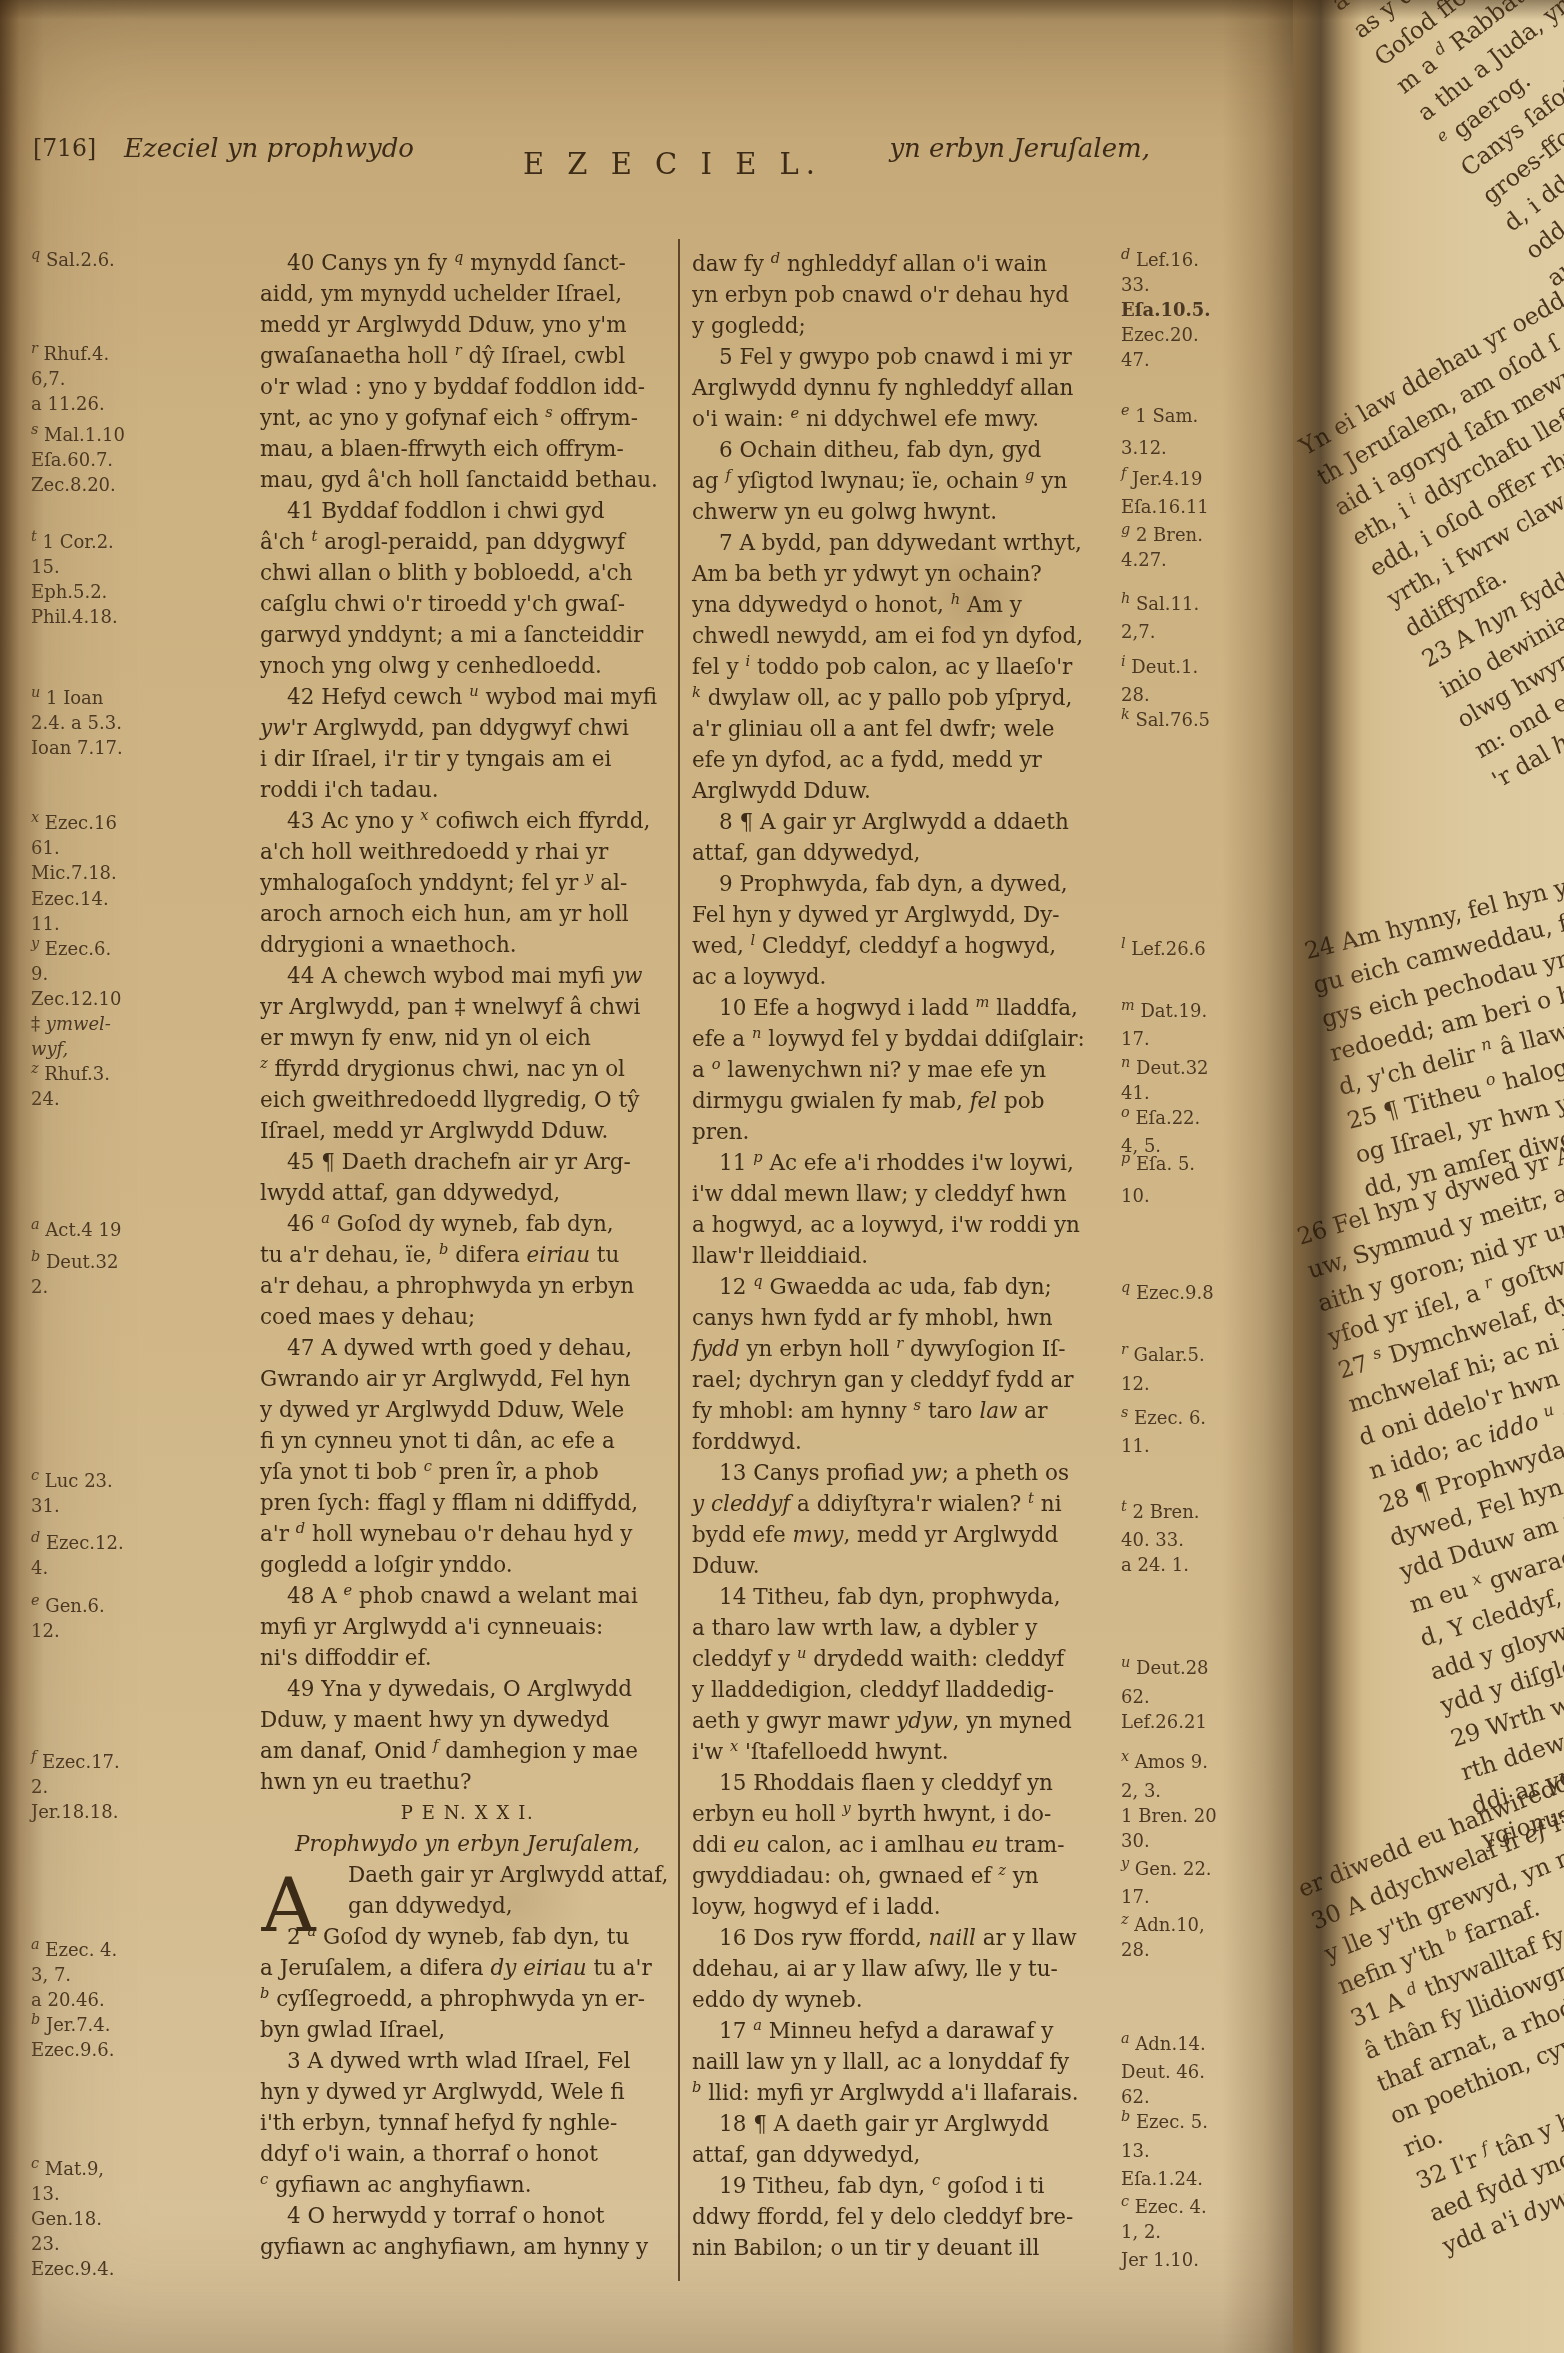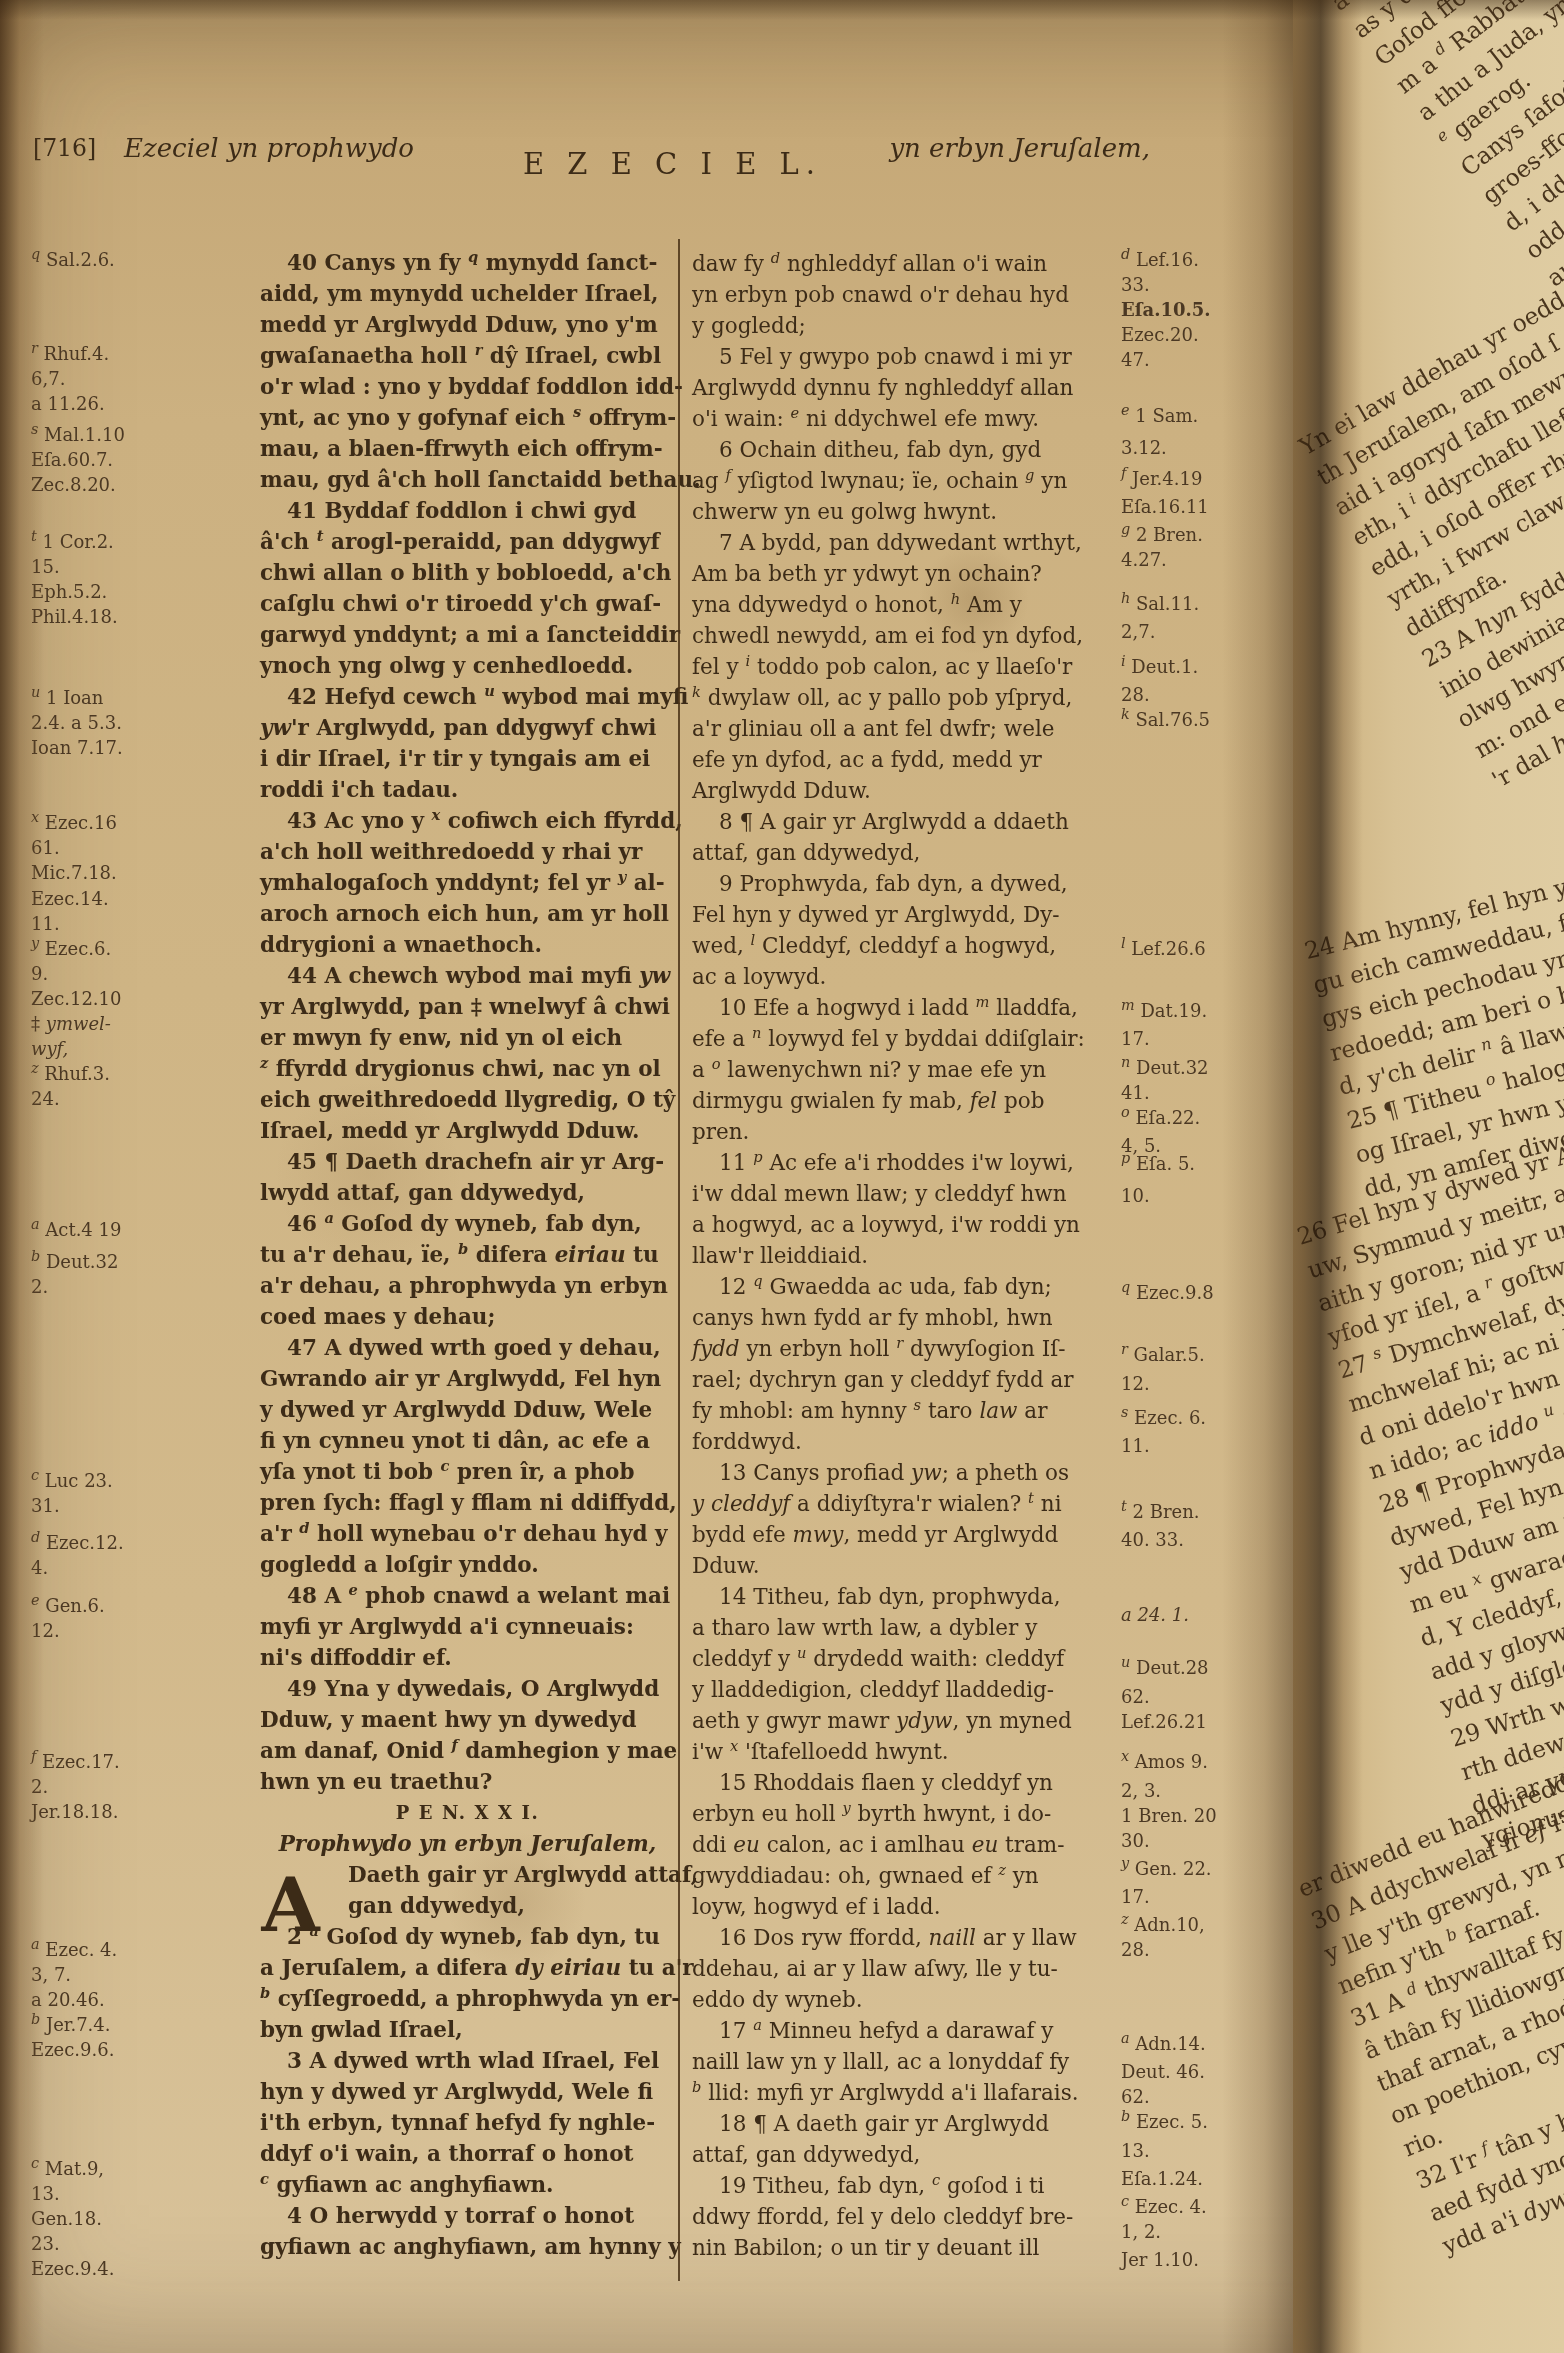--- a/index.html
+++ b/index.html
@@ -101,21 +101,21 @@
       <div class="note" style="top: 1740px;">a 20.46.</div>
       <div class="note" style="top: 1765px;"><sup>b</sup> Jer.7.4.</div>
       <div class="note" style="top: 1790px;">Ezec.9.6.</div>
       <div class="note" style="top: 1909px;"><sup>c</sup> Mat.9,</div>
       <div class="note" style="top: 1934px;">13.</div>
       <div class="note" style="top: 1959px;">Gen.18.</div>
       <div class="note" style="top: 1984px;">23.</div>
       <div class="note" style="top: 2009px;">Ezec.9.4.</div>
     </div>
 
-  <div class="col" id="left-col" style="left:260px;top:247px;width:415px;font-weight:bold;">
+  <div class="col" id="left-col" style="left:260px;top:247px;width:415px;">
       <div class="line v">40 Canys yn fy <sup>q</sup> mynydd ſanct-</div>
       <div class="line">aidd, ym mynydd uchelder Iſrael,</div>
       <div class="line">medd yr Arglwydd Dduw, yno y'm</div>
       <div class="line">gwaſanaetha holl <sup>r</sup> dŷ Iſrael, cwbl</div>
       <div class="line">o'r wlad : yno y byddaf foddlon idd-</div>
       <div class="line">ynt, ac yno y gofynaf eich <sup>s</sup> offrym-</div>
       <div class="line">mau, a blaen-ffrwyth eich offrym-</div>
       <div class="line">mau, gyd â'ch holl ſanctaidd bethau.</div>
       <div class="line v">41 Byddaf foddlon i chwi gyd</div>
       <div class="line">â'ch <sup>t</sup> arogl-peraidd, pan ddygwyf</div>
@@ -273,21 +273,21 @@
       <div class="note" style="top: 886px;">4, 5.</div>
       <div class="note" style="top: 880px; margin-top: 24px;"><sup>p</sup> Eſa. 5.</div>
       <div class="note" style="top: 936px;">10.</div>
       <div class="note" style="top: 1033px;"><sup>q</sup> Ezec.9.8</div>
       <div class="note" style="top: 1095px;"><sup>r</sup> Galar.5.</div>
       <div class="note" style="top: 1124px;">12.</div>
       <div class="note" style="top: 1158px;"><sup>s</sup> Ezec. 6.</div>
       <div class="note" style="top: 1186px;">11.</div>
       <div class="note" style="top: 1252px;"><sup>t</sup> 2 Bren.</div>
       <div class="note" style="top: 1280px;">40. 33.</div>
-      <div class="note" style="top: 1355px; font-style: italic;">a 24. 1.</div>
+      <div class="note" style="top: 1305px;">a 24. 1.</div>
       <div class="note" style="top: 1408px;"><sup>u</sup> Deut.28</div>
       <div class="note" style="top: 1437px;">62.</div>
       <div class="note" style="top: 1462px;">Lef.26.21</div>
       <div class="note" style="top: 1502px;"><sup>x</sup> Amos 9.</div>
       <div class="note" style="top: 1531px;">2, 3.</div>
       <div class="note" style="top: 1556px;">1 Bren. 20</div>
       <div class="note" style="top: 1581px;">30.</div>
       <div class="note" style="top: 1609px;"><sup>y</sup> Gen. 22.</div>
       <div class="note" style="top: 1637px;">17.</div>
       <div class="note" style="top: 1665px;"><sup>z</sup> Adn.10,</div>

